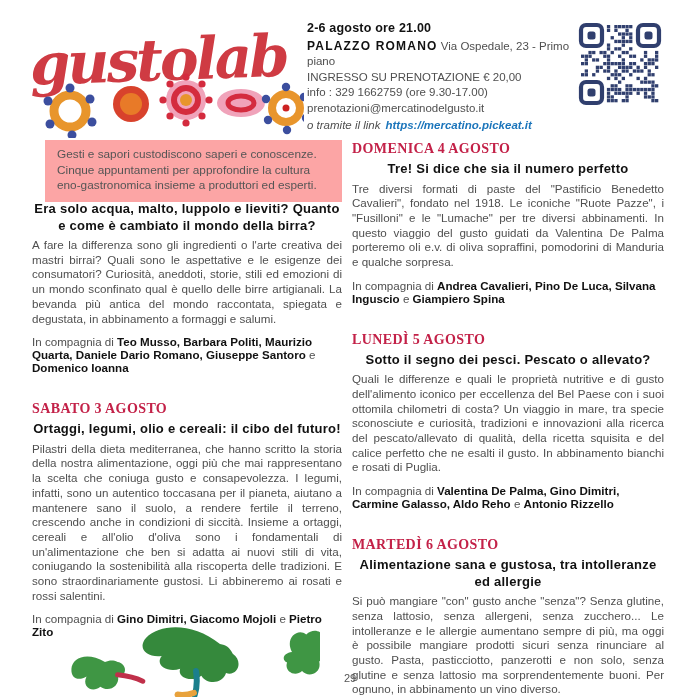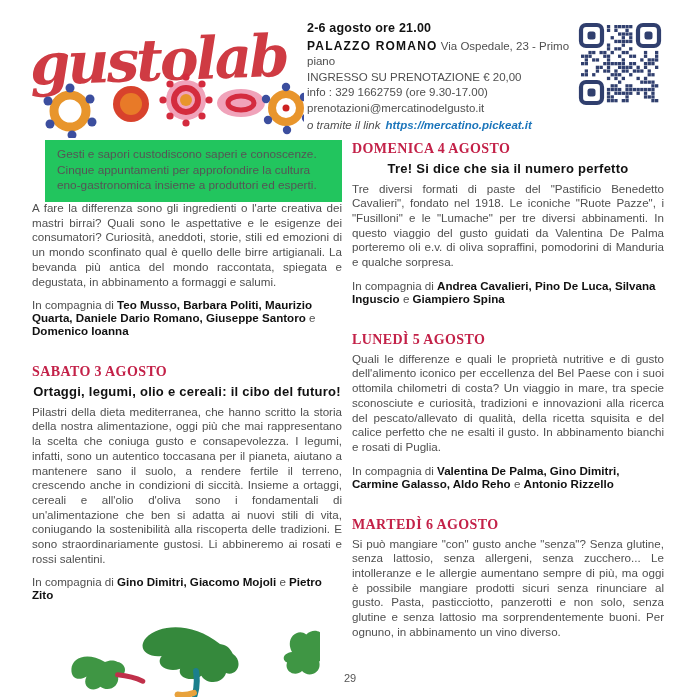--- a/index.html
+++ b/index.html
@@ -21,21 +21,21 @@
   .info-datetime { font-size:12.5px; font-weight:bold; color:#111; letter-spacing:.2px; margin-bottom:2px; }
   .info-venue { font-weight:bold; color:#111; font-size:12px; letter-spacing:1.2px; }
   .info-link-line { margin-top:1px;font-style:italic; }
   .info-link { color:#1b75bb; font-weight:bold; text-decoration:none; margin-left:5px; }
 
   .qr-box { position:absolute; left:577px; top:21px; width:86px; height:86px; }
 
   
   .pink-box {
     position:absolute; left:45px; top:140px; width:297px;
-    background:#22c55e; color:#555;
+    background:#fca5a5; color:#555;
     font-size:11.8px; line-height:15.6px;
     padding:7px 10px 8px 12px;
   }
 
   
   .col-left  { position:absolute; left:32px;  top:201px; width:310px; }
   .col-right { position:absolute; left:352px; top:141px; width:312px; }
 
   .event { margin-bottom:27px; }
   .event h2 { font-size:14px; font-weight:bold; color:#c32148; letter-spacing:.4px; margin-bottom:4px;font-family:Liberation Serif, serif; }
@@ -284,20 +284,21 @@
       <rect x="10.5" y="67.5" width="8" height="8" rx="2.5"></rect>
     </g>
   </svg>
 </div>
 
 <div class="pink-box">Gesti e sapori custodiscono saperi e conoscenze. Cinque appuntamenti per approfondire la cultura eno-gastronomica insieme a produttori ed esperti.</div>
 
 <div class="col-left">
 
   <section class="event">
+    <h3>Era solo acqua, malto, luppolo e lieviti? Quanto e come è cambiato il mondo della birra?</h3>
     <p class="body">A fare la differenza sono gli ingredienti o l'arte creativa dei mastri birrai? Quali sono le aspettative e le esigenze dei consumatori? Curiosità, aneddoti, storie, stili ed emozioni di un mondo sconfinato qual è quello delle birre artigianali. La bevanda più antica del mondo raccontata, spiegata e degustata, in abbinamento a formaggi e salumi.</p>
     <p class="companions"><span>In compagnia di </span><strong>Teo Musso, Barbara Politi, Maurizio Quarta, Daniele Dario Romano, Giuseppe Santoro</strong><span> e </span><strong>Domenico Ioanna</strong></p>
   </section>
 
   <section class="event">
     <h2>SABATO 3 AGOSTO</h2>
     <h3>Ortaggi, legumi, olio e cereali: il cibo del futuro!</h3>
     <p class="body">Pilastri della dieta mediterranea, che hanno scritto la storia della nostra alimentazione, oggi più che mai rappresentano la scelta che coniuga gusto e consapevolezza. I legumi, infatti, sono un autentico toccasana per il pianeta, aiutano a mantenere sano il suolo, a rendere fertile il terreno, crescendo anche in condizioni di siccità. Insieme a ortaggi, cereali e all'olio d'oliva sono i fondamentali di un'alimentazione che ben si adatta ai nuovi stili di vita, coniugando la sostenibilità alla riscoperta delle tradizioni. E sono straordinariamente gustosi. Li abbineremo ai rosati e rossi salentini.</p>
     <p class="companions"><span>In compagnia di </span><strong>Gino Dimitri, Giacomo Mojoli</strong><span> e </span><strong>Pietro Zito</strong></p>
   </section>
@@ -308,26 +309,28 @@
 
   <section class="event">
     <h2>DOMENICA 4 AGOSTO</h2>
     <h3>Tre! Si dice che sia il numero perfetto</h3>
     <p class="body">Tre diversi formati di paste del "Pastificio Benedetto Cavalieri", fondato nel 1918. Le iconiche "Ruote Pazze", i "Fusilloni" e le "Lumache" per tre diversi abbinamenti. In questo viaggio del gusto guidati da Valentina De Palma porteremo oli e.v. di oliva sopraffini, pomodorini di Manduria e qualche sorpresa.</p>
     <p class="companions"><span>In compagnia di </span><strong>Andrea Cavalieri, Pino De Luca, Silvana Inguscio</strong><span> e </span><strong>Giampiero Spina</strong></p>
   </section>
 
   <section class="event">
     <h2>LUNEDÌ 5 AGOSTO</h2>
+    <h3>Sotto il segno dei pesci. Pescato o allevato?</h3>
     <p class="body">Quali le differenze e quali le proprietà nutritive e di gusto dell'alimento iconico per eccellenza del Bel Paese con i suoi ottomila chilometri di costa?  Un viaggio in mare, tra specie sconosciute e curiosità, tradizioni e innovazioni alla ricerca del pescato/allevato di qualità, della ricetta squisita e del calice perfetto che ne esalti il gusto. In abbinamento bianchi e rosati di Puglia.</p>
     <p class="companions"><span>In compagnia di </span><strong>Valentina De Palma, Gino Dimitri, Carmine Galasso, Aldo Reho</strong><span> e </span><strong>Antonio Rizzello</strong></p>
   </section>
 
   <section class="event">
     <h2>MARTEDÌ 6 AGOSTO</h2>
+    <h3>Alimentazione sana e gustosa, tra intolleranze ed allergie</h3>
     <p class="body">Si può mangiare "con" gusto anche "senza"? Senza glutine, senza lattosio, senza allergeni, senza zucchero... Le intolleranze e le allergie aumentano sempre di più, ma oggi è possibile mangiare prodotti sicuri senza rinunciare al gusto. Pasta, pasticciotto, panzerotti e non solo, senza glutine e senza lattosio ma sorprendentemente buoni. Per ognuno, in abbinamento un vino diverso.</p>
 
   </section>
 
 </div>
 
 <div class="leaves">
   <svg width="270" height="75" viewBox="0 0 270 75">
 
     <g transform="translate(55,40) rotate(-18)">

